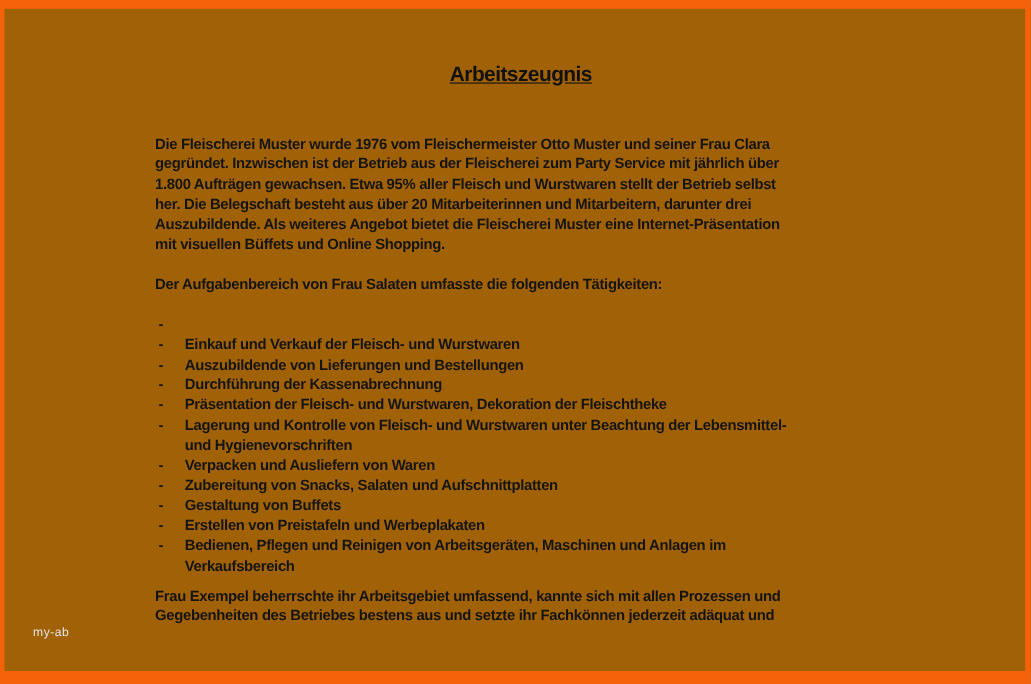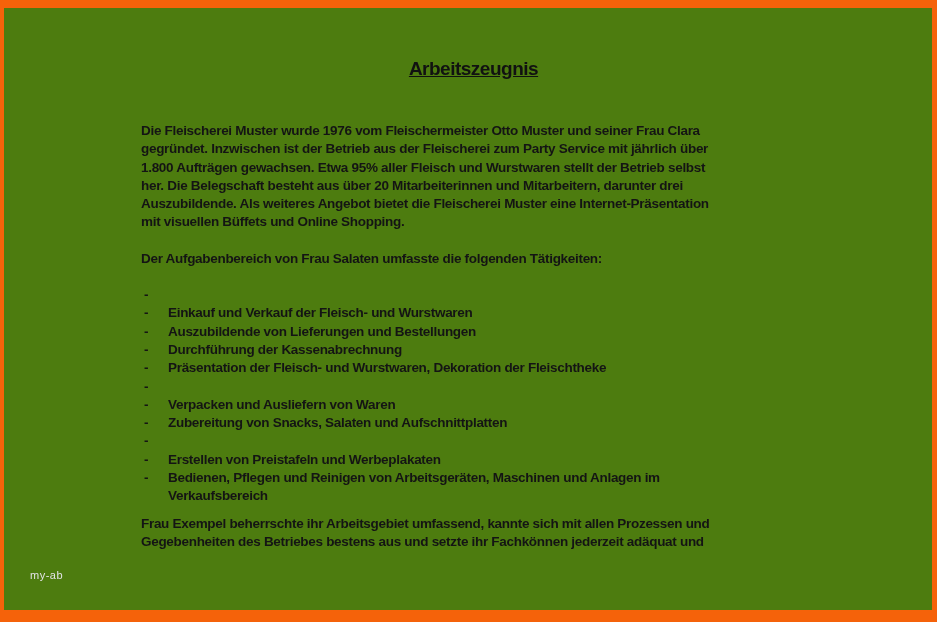--- a/index.html
+++ b/index.html
@@ -13,21 +13,21 @@
     overflow: hidden;
     position: relative;
     font-family: "Liberation Sans", "DejaVu Sans", sans-serif;
   }
   .paper {
     position: absolute;
     top: 8px;
     left: 4px;
     right: 5px;
     bottom: 12px;
-    background: #4d7c0f;           
+    background: #a16207;           
     overflow: hidden;
   }
   .content {
     position: relative;
     margin-left: 137px;
     width: 665px;
     padding-top: 50px;
     color: #141414;
     font-weight: 700;
     font-size: 13.5px;
@@ -111,31 +111,34 @@
       <div class="li">
         <span class="dash">-</span>
         <span class="txt">Durchführung der Kassenabrechnung</span>
       </div>
       <div class="li">
         <span class="dash">-</span>
         <span class="txt">Präsentation der Fleisch- und Wurstwaren, Dekoration der Fleischtheke</span>
       </div>
       <div class="li">
         <span class="dash">-</span>
+        <span class="txt">Lagerung und Kontrolle von Fleisch- und Wurstwaren unter Beachtung der Lebensmittel-
+und Hygienevorschriften</span>
       </div>
       <div class="li">
         <span class="dash">-</span>
         <span class="txt">Verpacken und Ausliefern von Waren</span>
       </div>
       <div class="li">
         <span class="dash">-</span>
         <span class="txt">Zubereitung von Snacks, Salaten und Aufschnittplatten</span>
       </div>
       <div class="li">
         <span class="dash">-</span>
+        <span class="txt">Gestaltung von Buffets</span>
       </div>
       <div class="li">
         <span class="dash">-</span>
         <span class="txt">Erstellen von Preistafeln und Werbeplakaten</span>
       </div>
       <div class="li">
         <span class="dash">-</span>
         <span class="txt">Bedienen, Pflegen und Reinigen von Arbeitsgeräten, Maschinen und Anlagen im
 Verkaufsbereich</span>
       </div>

